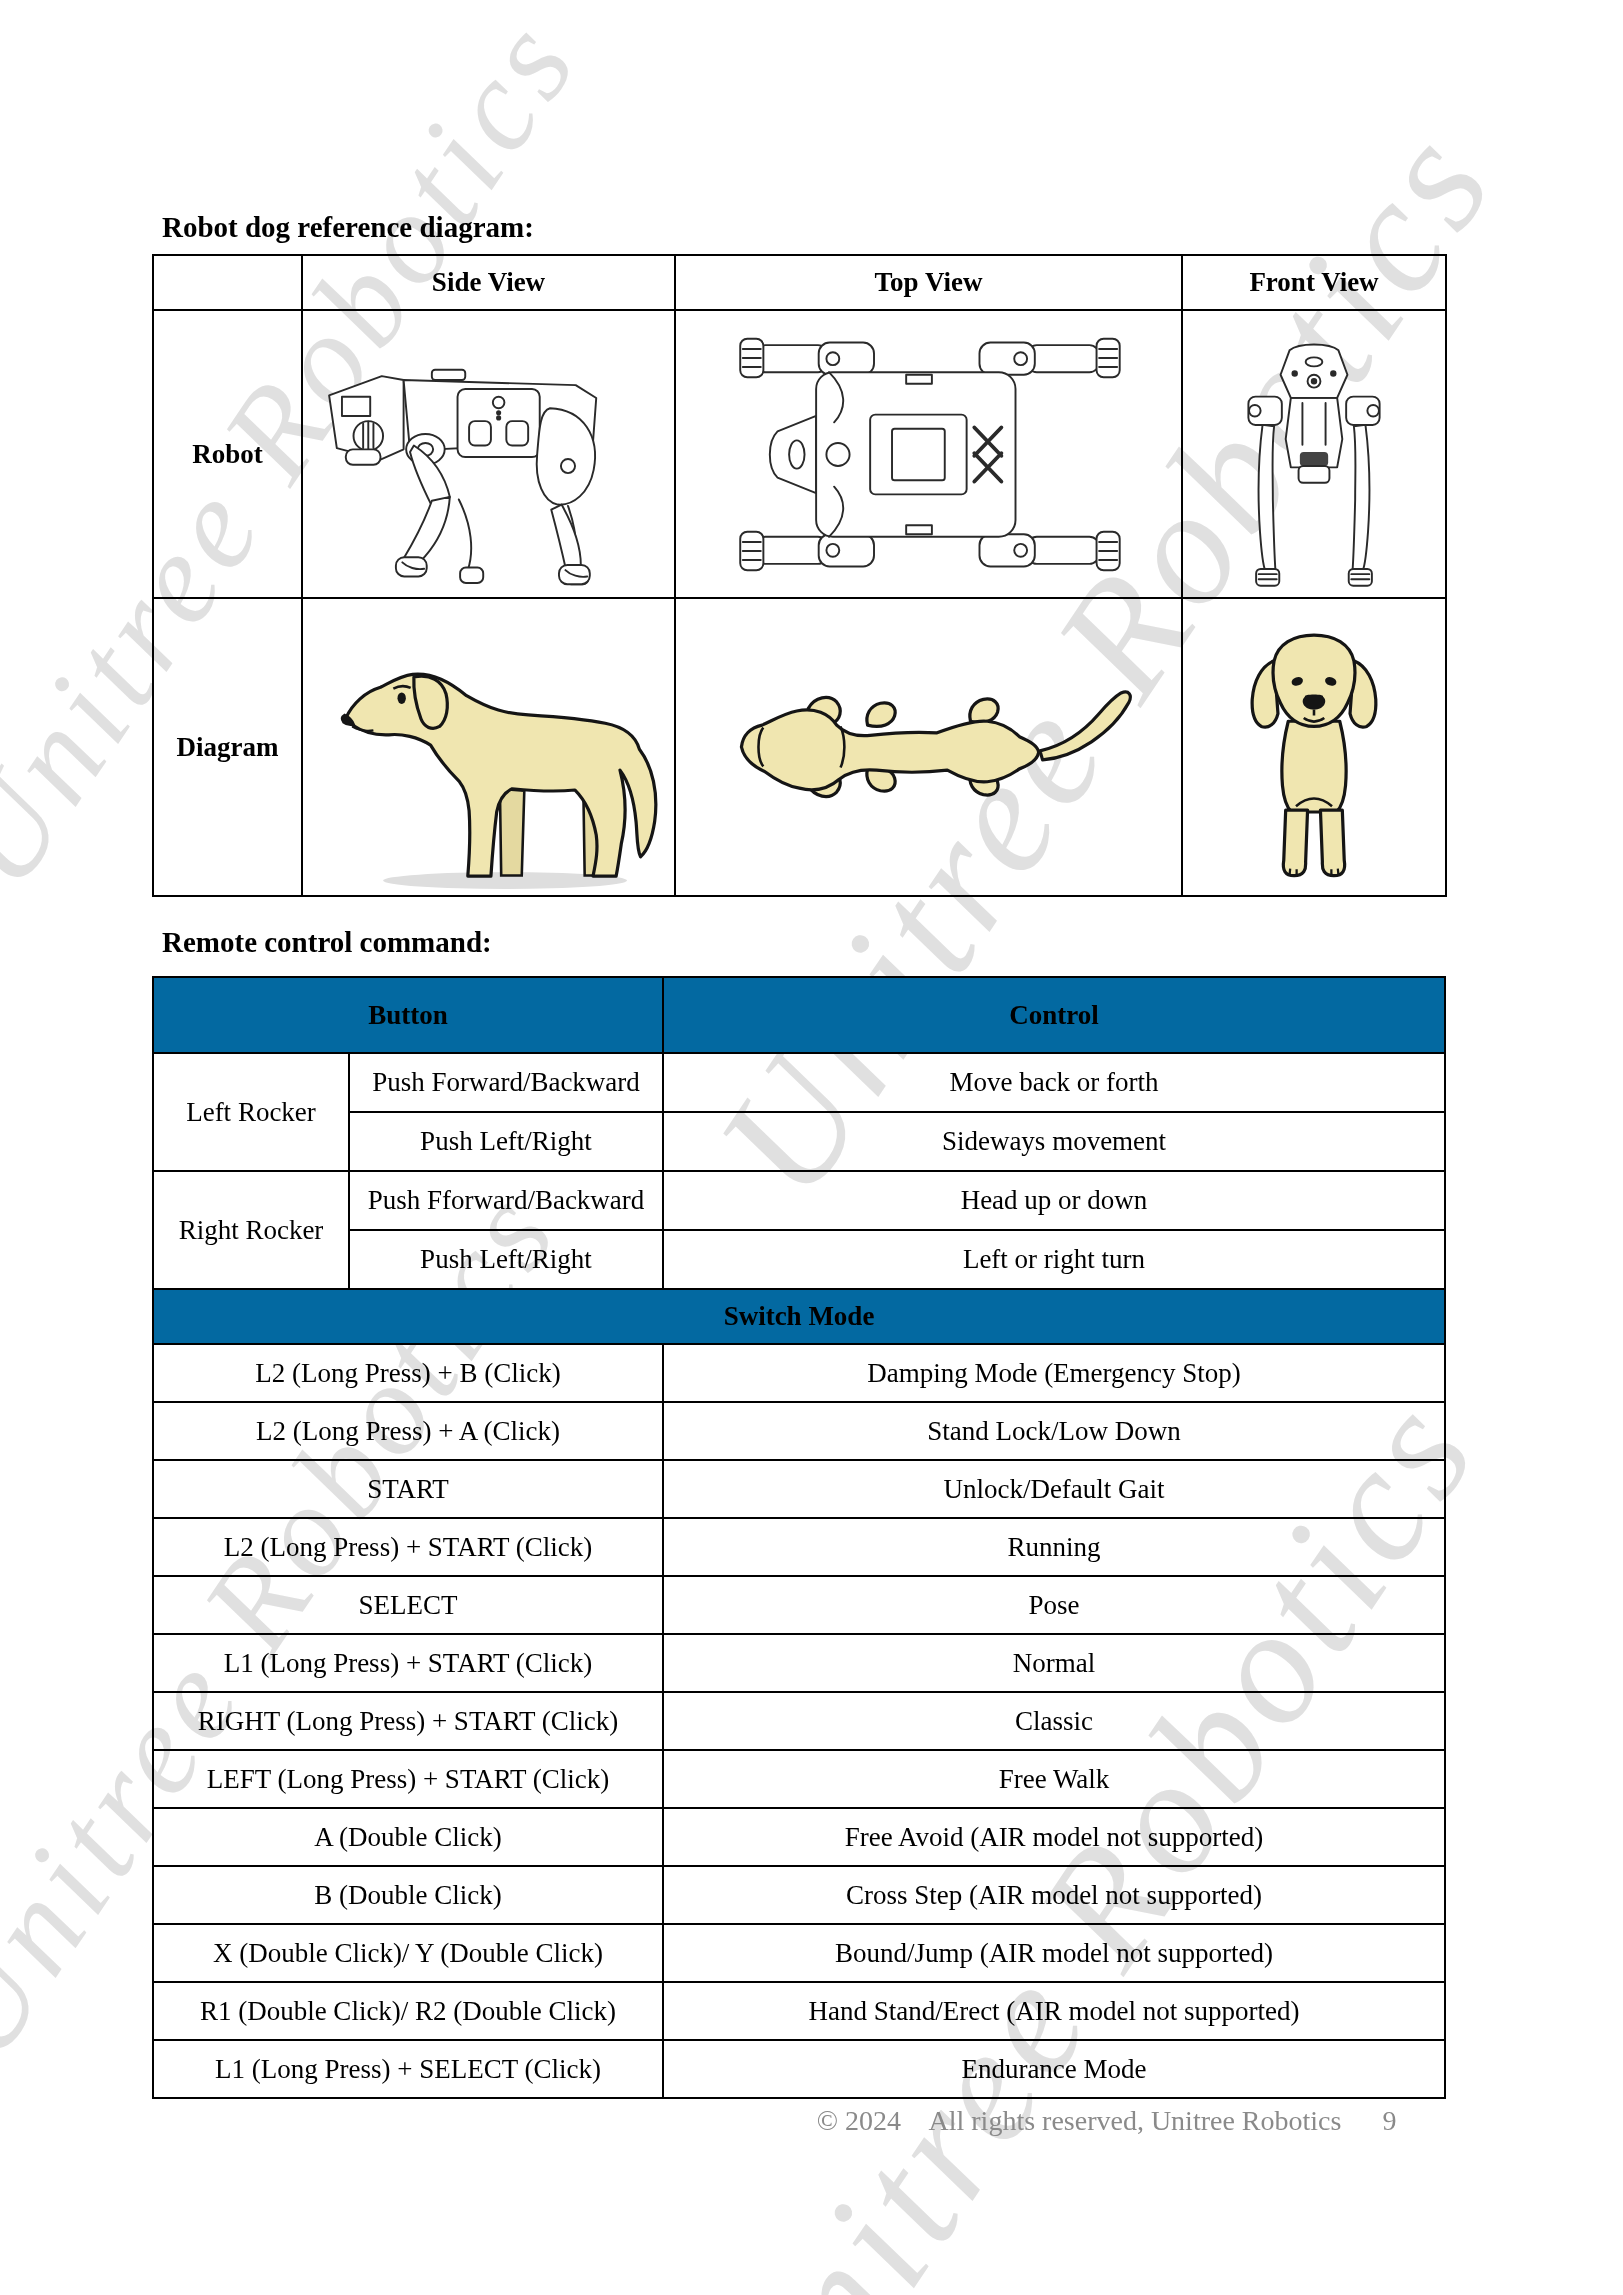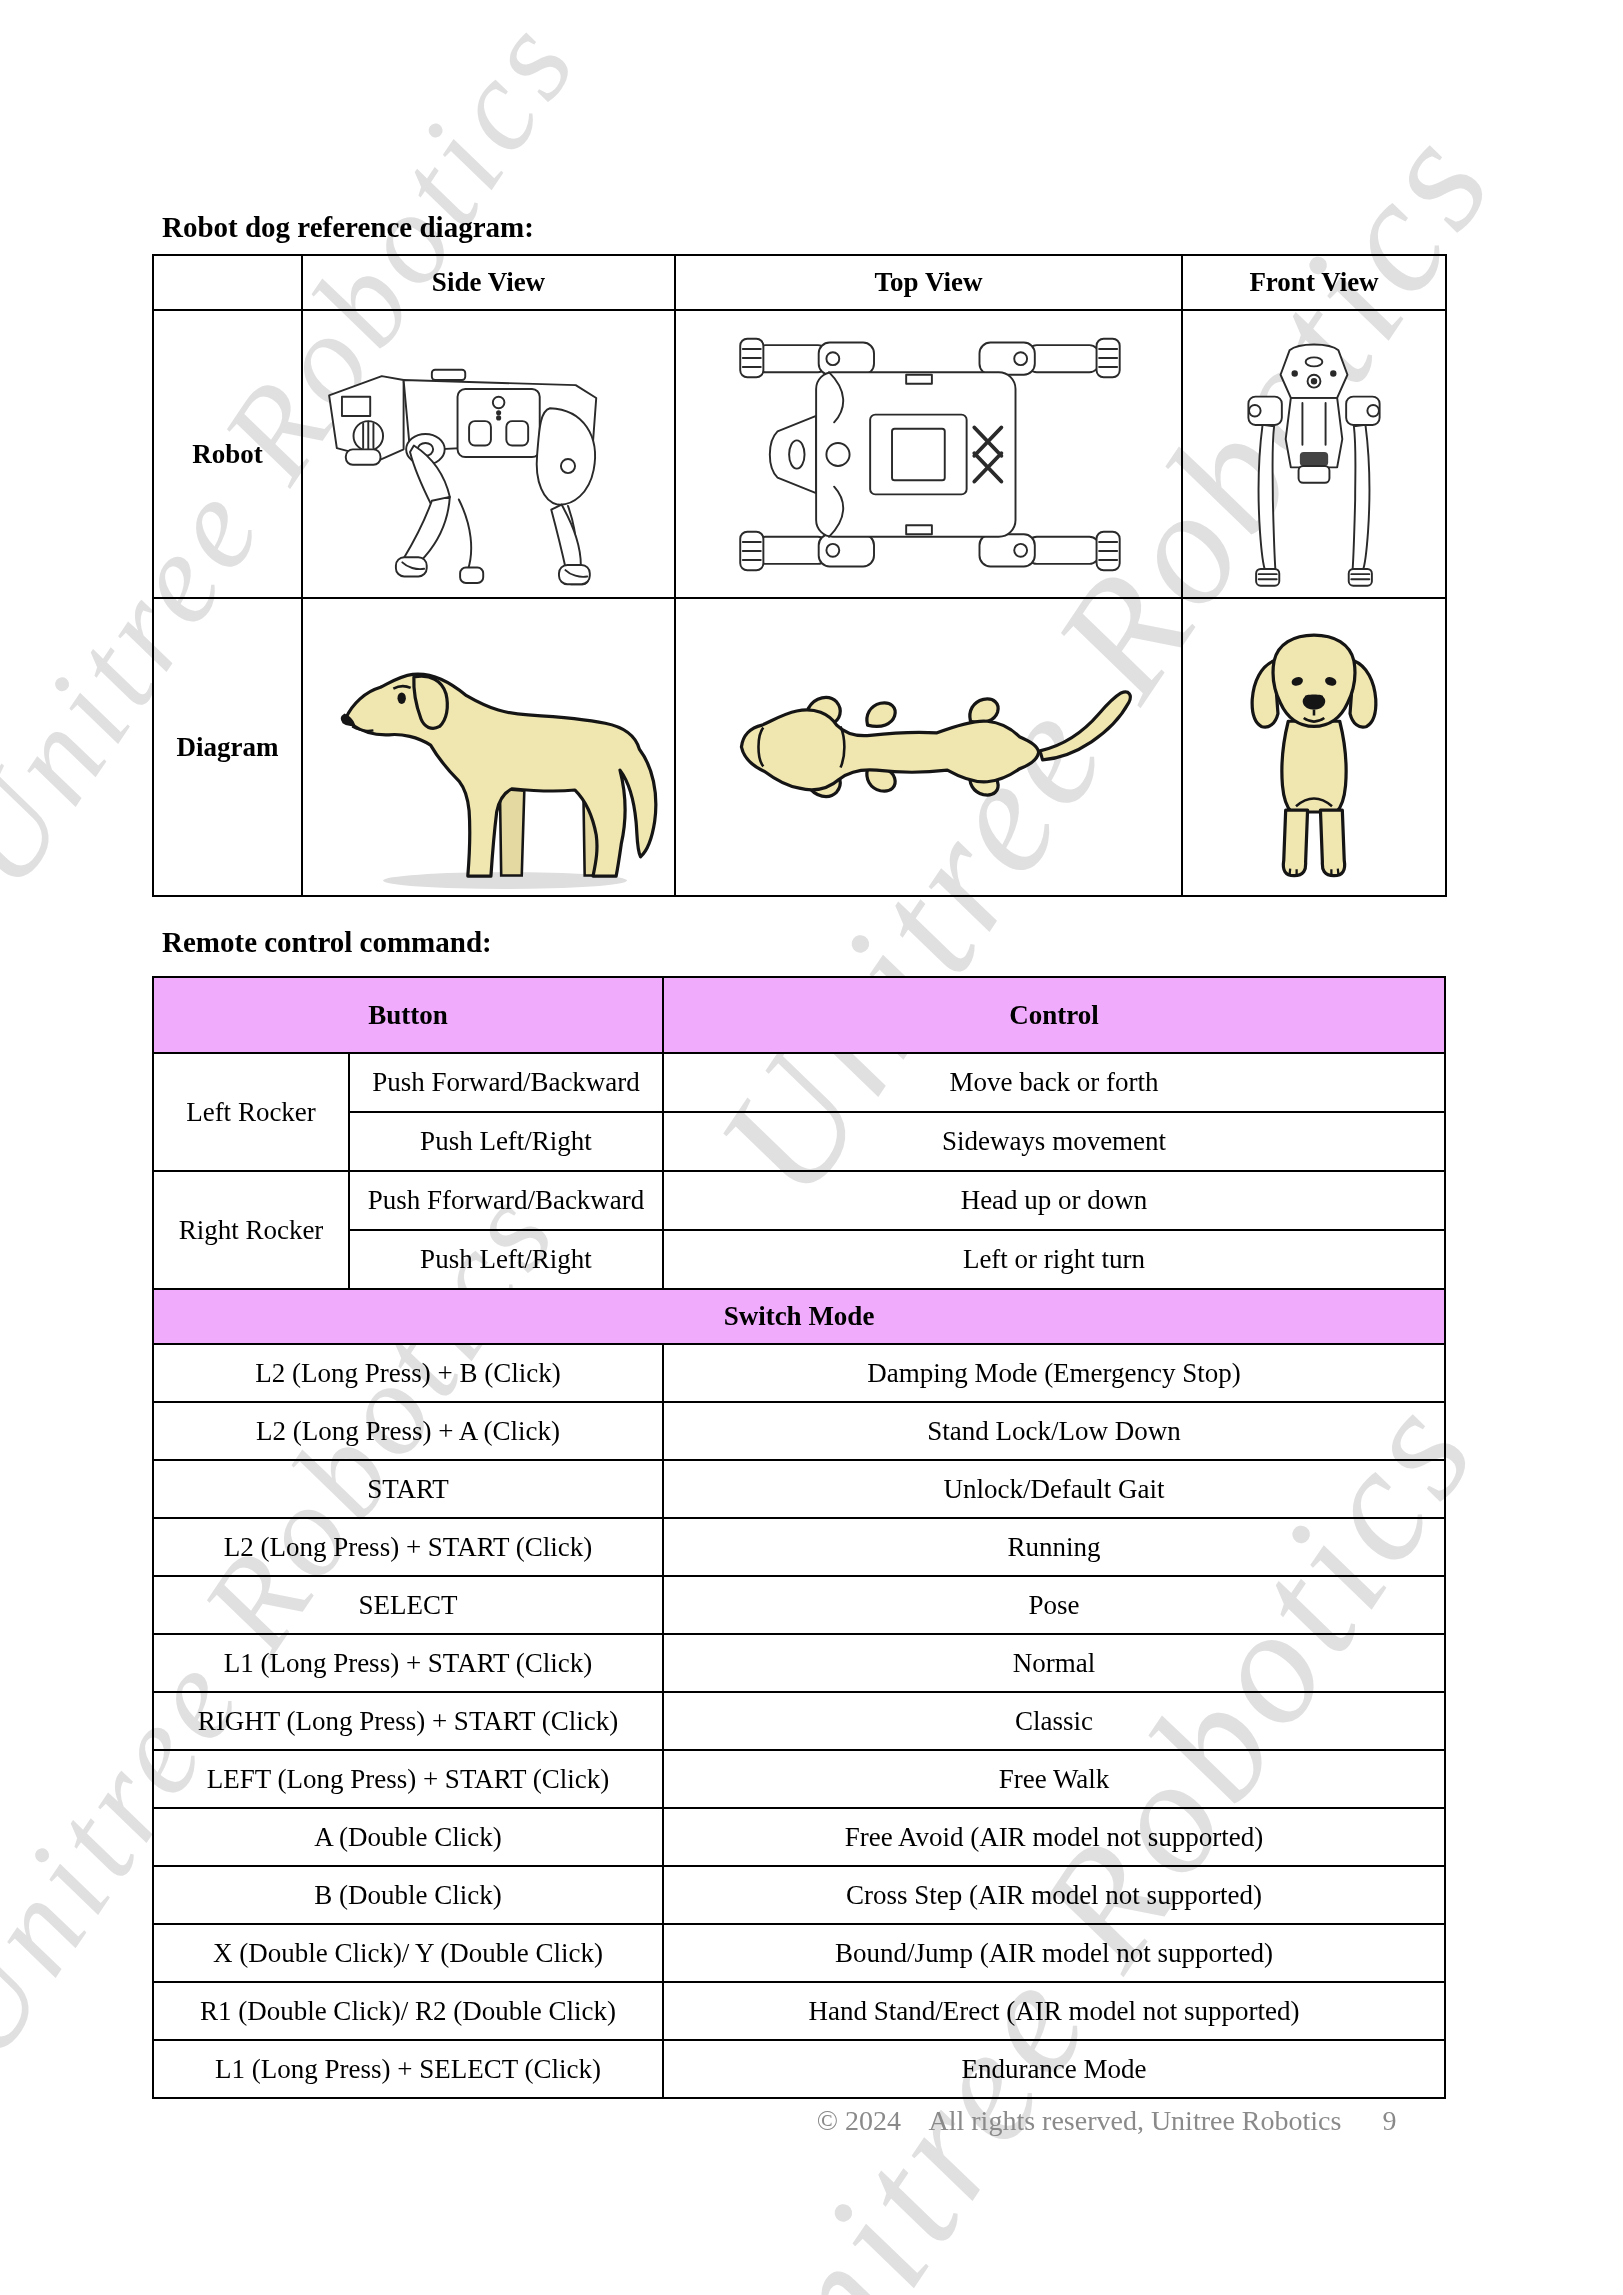--- a/index.html
+++ b/index.html
@@ -78,21 +78,21 @@
     border:2px solid #000;
     text-align:center;
     vertical-align:middle;
     font-size:27px;
     padding:0 6.5px;
     overflow:hidden;
   }
   .ref-table{left:152px;top:254px;width:1293px;border:2.6px solid #000;}
   .cmd-table{left:152px;top:976px;width:1293px;border:2.6px solid #000;}
   .bold{font-weight:bold;text-align:center;}
-  .shaded{background:#f0abfc;}
+  .shaded{background:#0369a1;}
   .img-cell{padding:0;}
   .img-cell svg{display:block;margin:0 auto;}
 
   .row-colhdr{height:55px;}
   .row-robot{height:288px;}
   .row-diagram{height:266px;}
 
   .row-cmdhdr{height:76px;}
   .row-rocker{height:59px;}
   .row-switch{height:55px;}

